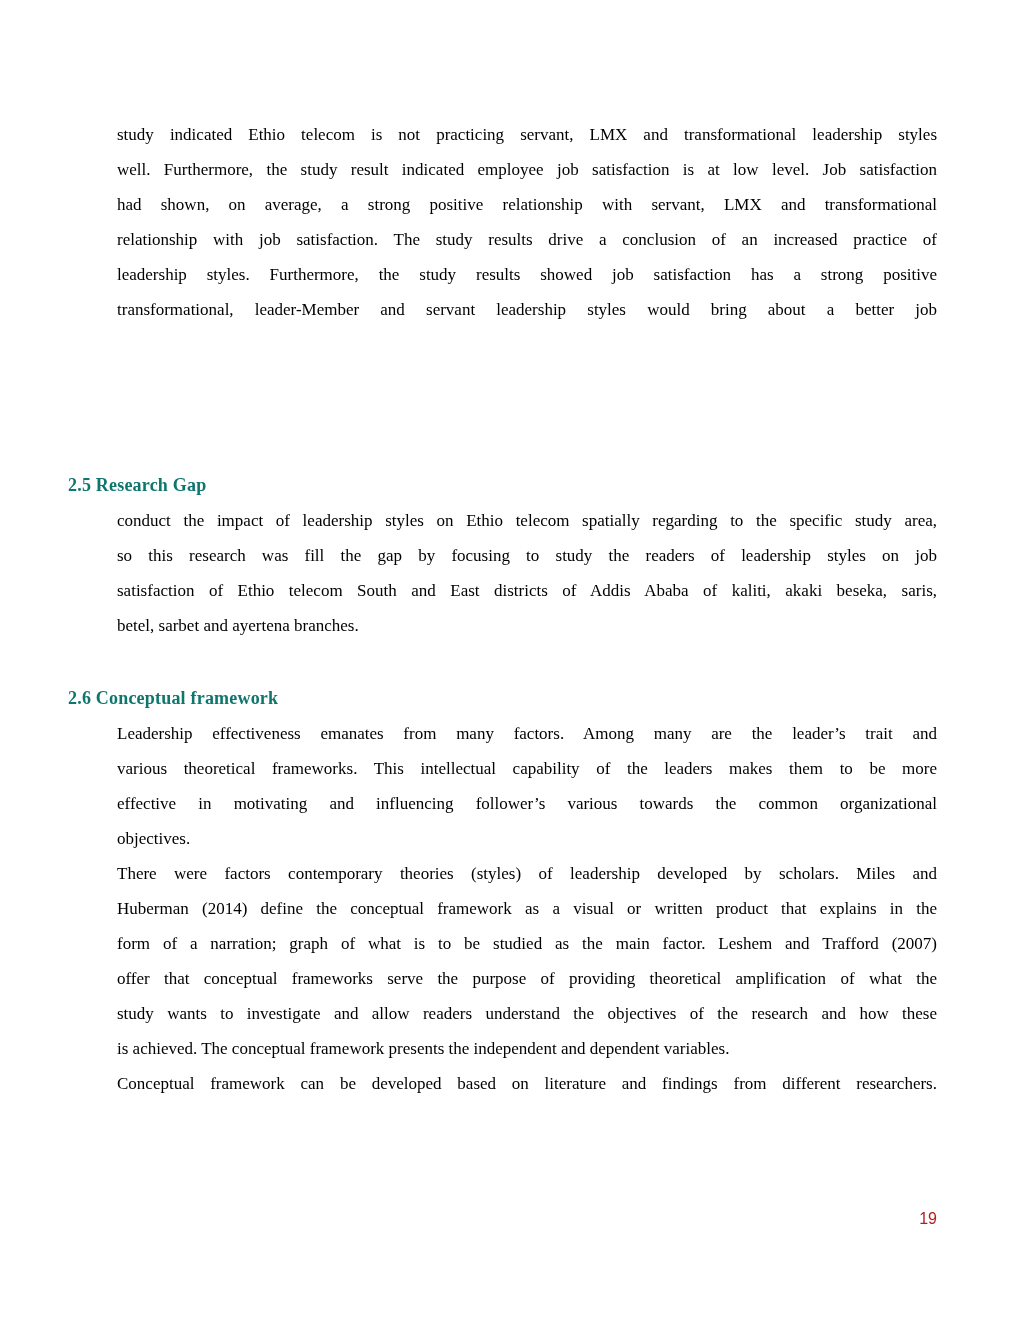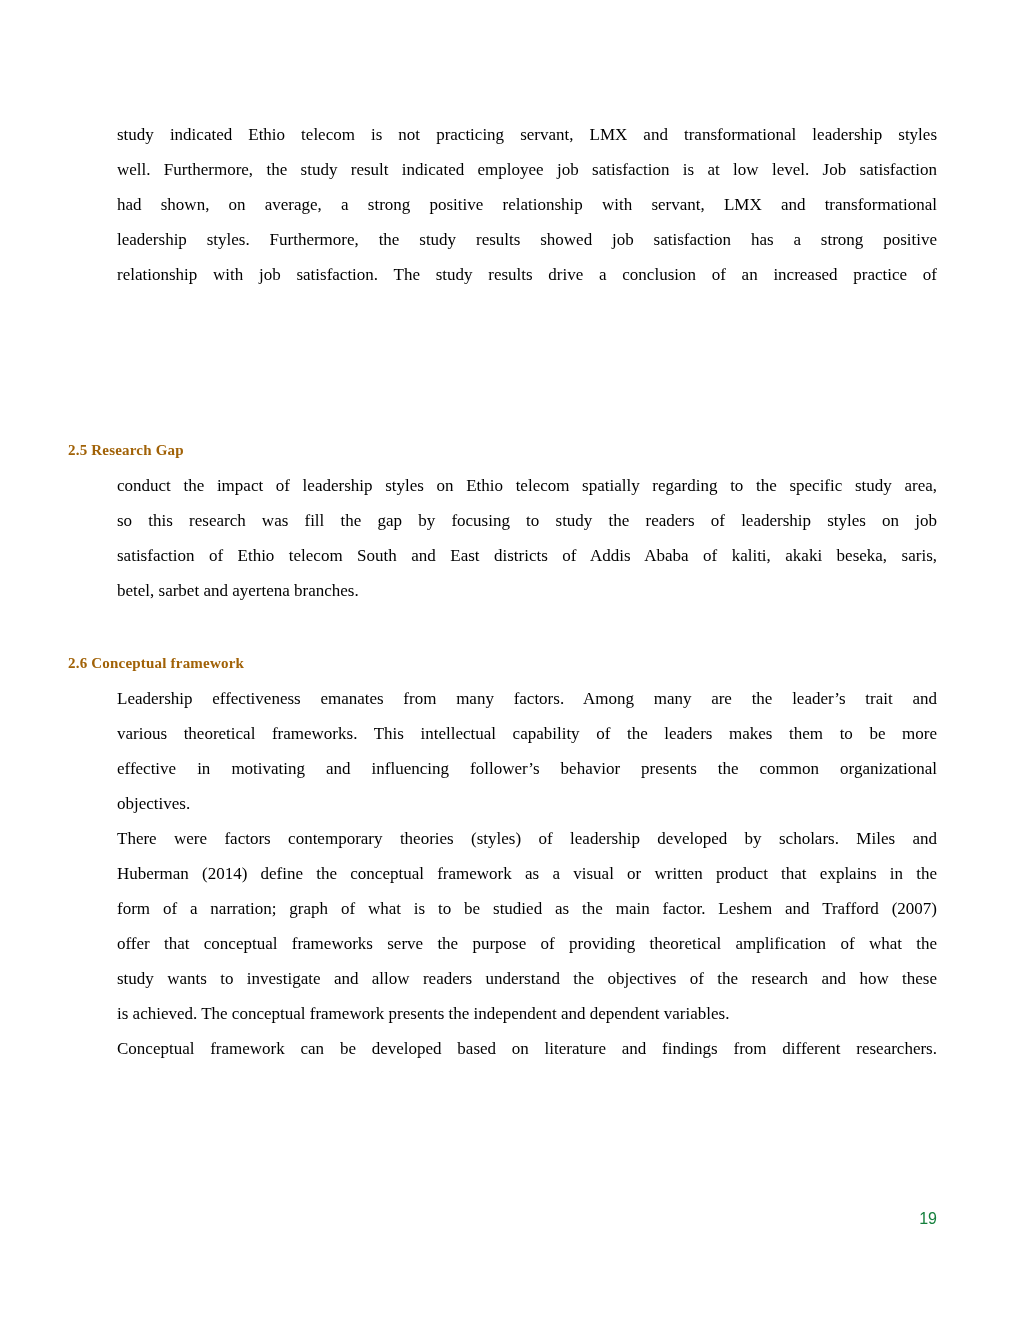--- a/index.html
+++ b/index.html
@@ -13,26 +13,26 @@
     overflow: hidden;
   }
   .content {
     position: absolute;
     left: 68px;
     top: 88px;
     width: 869px;
     margin-top: 29px;
   }
   .heading {
-    font-size: 15px;
+    font-size: 18px;
     font-weight: bold;
     line-height: 35px;
     height: 35px;
     margin: 0;
-    color: #a16207;
+    color: #0f766e;
     letter-spacing: 0.2px;
   }
   .para {
     margin: 0 0 0 49px;
     width: 820px;
   }
   .line {
     font-size: 17px;
     line-height: 35px;
     height: 35px;
@@ -45,47 +45,48 @@
     text-align-last: left;
   }
   .gap-large { margin-top: 141px; }
   .gap-small { margin-top: 38px; }
   .page-number {
     position: absolute;
     top: 1210px;
     right: 87px;
     font-family: "Liberation Sans", "DejaVu Sans", sans-serif;
     font-size: 16px;
-    color: #15803d;
+    color: #b91c1c;
   }
 </style>
 </head>
 <body>
 
 <div class="page">
   <div class="content" id="doc-content">
       <div class="para">
         <div class="line">study indicated Ethio telecom is not practicing servant, LMX and transformational leadership styles</div>
         <div class="line">well. Furthermore, the study result indicated employee job satisfaction is at low level. Job satisfaction</div>
         <div class="line">had shown, on average, a strong positive relationship with servant, LMX and transformational</div>
+        <div class="line">relationship with job satisfaction. The study results drive a conclusion of an increased practice of</div>
         <div class="line">leadership styles. Furthermore, the study results showed job satisfaction has a strong positive</div>
-        <div class="line">relationship with job satisfaction. The study results drive a conclusion of an increased practice of</div>
+        <div class="line">transformational, leader-Member and servant leadership styles would bring about a better job</div>
       </div>
       <h2 class="heading gap-large">2.5 Research Gap</h2>
       <div class="para">
         <div class="line">conduct the impact of leadership styles on Ethio telecom spatially regarding to the specific study area,</div>
         <div class="line">so this research was fill the gap by focusing to study the readers of leadership styles on job</div>
         <div class="line">satisfaction of Ethio telecom South and East districts of Addis Ababa of kaliti, akaki beseka, saris,</div>
         <div class="line last">betel, sarbet and ayertena branches.</div>
       </div>
       <h2 class="heading gap-small">2.6 Conceptual framework</h2>
       <div class="para">
         <div class="line">Leadership effectiveness emanates from many factors. Among many are the leader’s trait and</div>
         <div class="line">various theoretical frameworks. This intellectual capability of the leaders makes them to be more</div>
-        <div class="line">effective in motivating and influencing follower’s behavior presents the common organizational</div>
+        <div class="line">effective in motivating and influencing follower’s various towards the common organizational</div>
         <div class="line last">objectives.</div>
       </div>
       <div class="para">
         <div class="line">There were factors contemporary theories (styles) of leadership developed by scholars. Miles and</div>
         <div class="line">Huberman (2014) define the conceptual framework as a visual or written product that explains in the</div>
         <div class="line">form of a narration; graph of what is to be studied as the main factor. Leshem and Trafford (2007)</div>
         <div class="line">offer that conceptual frameworks serve the purpose of providing theoretical amplification of what the</div>
         <div class="line">study wants to investigate and allow readers understand the objectives of the research and how these</div>
         <div class="line last">is achieved. The conceptual framework presents the independent and dependent variables.</div>
       </div>

